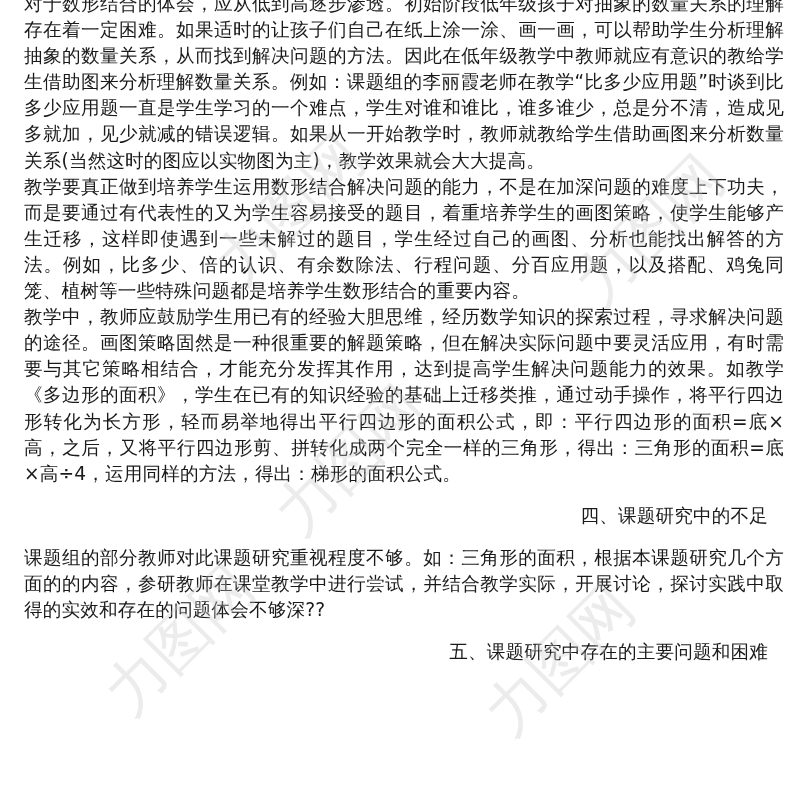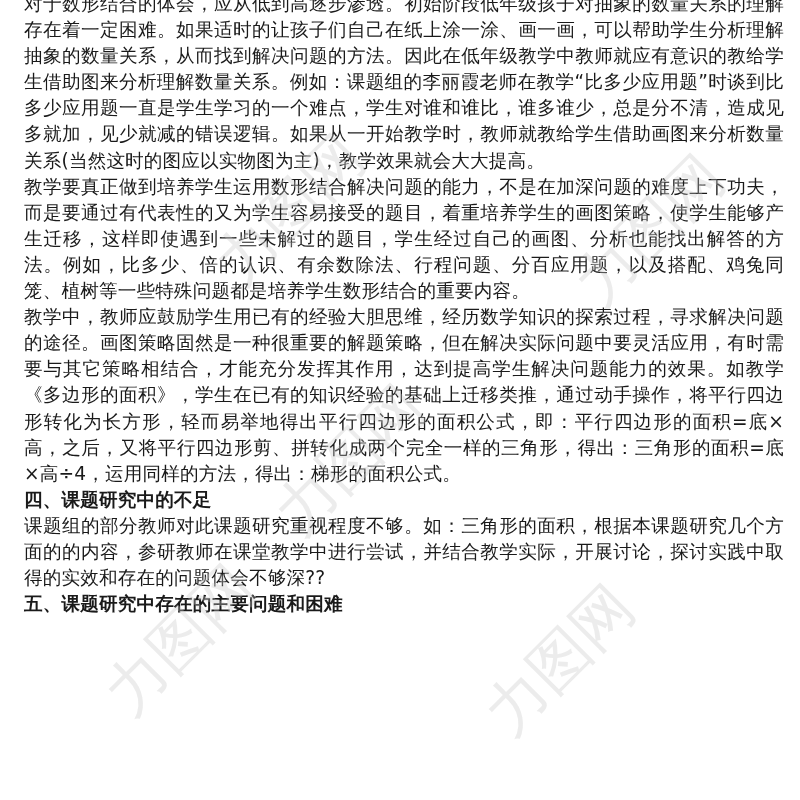--- a/index.html
+++ b/index.html
@@ -4,21 +4,21 @@
 <style>
   html, body { margin:0; padding:0; background:#ffffff; }
   body { width:800px; height:800px; overflow:hidden; position:relative; }
   .page {
     position:absolute; left:24px; top:-9px; width:760px;
     font-family:"DejaVu Sans", sans-serif;
     font-size:18.6px; line-height:26.1px; color:#1a1a1a;
     letter-spacing:0.15px;
   }
   .p { margin:0; text-align:justify; text-align-last:left; }
-  .h { margin:0; font-weight:bold; }
+  .h { margin:16px; font-weight:normal;text-align:right; }
   .wm {
     position:absolute; color:rgba(200,200,200,0.35);
     font-family:"DejaVu Sans", sans-serif; font-size:60px;
     transform:rotate(-45deg); pointer-events:none; white-space:nowrap;
   }
 </style>
 </head>
 <body>
 
 <div class="page">

